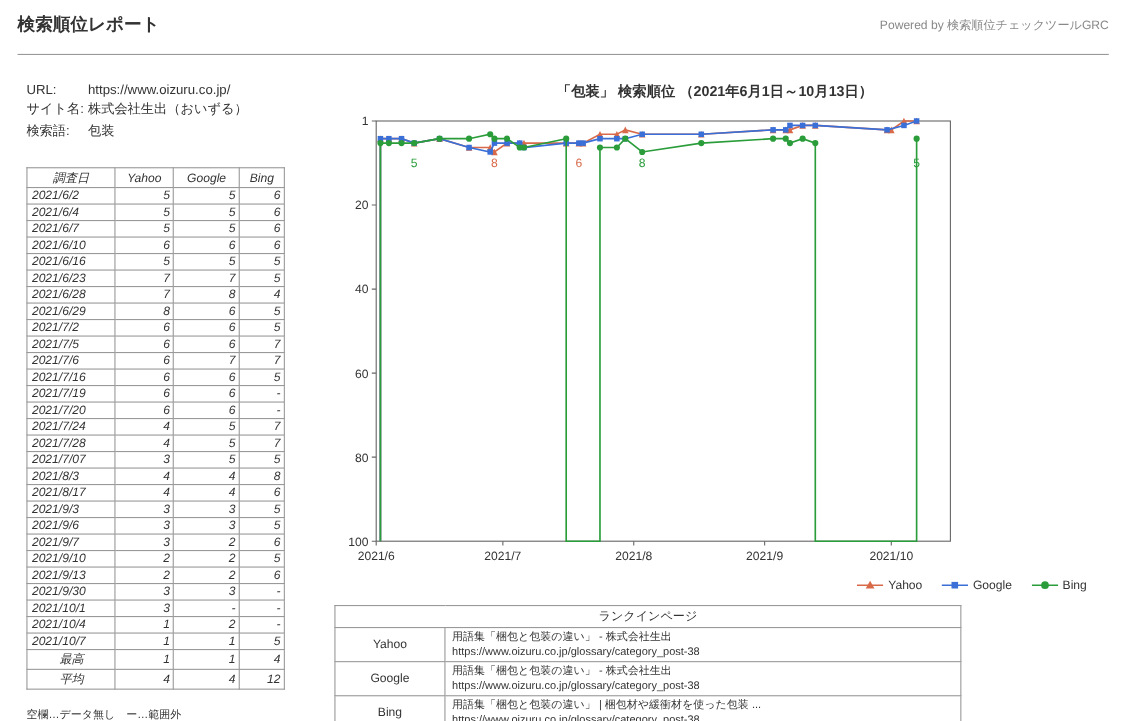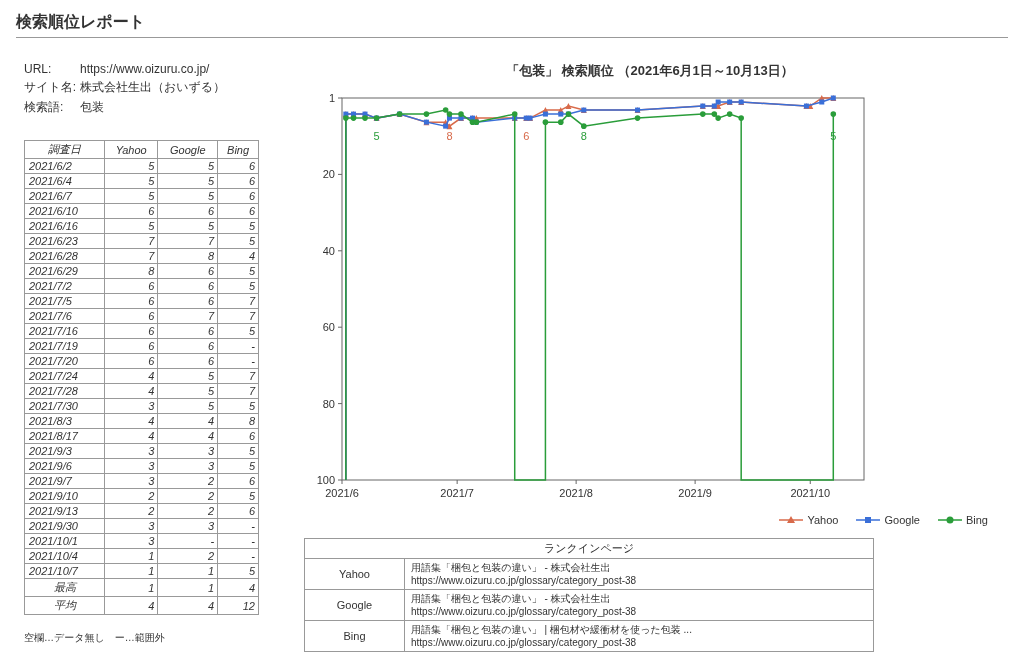--- a/index.html
+++ b/index.html
@@ -8,21 +8,21 @@
   font-size: 12px;
   color: #333;
   background: #fff;
   padding: 12px 16px;
 }
 .header {
   display: flex;
   justify-content: space-between;
   align-items: center;
   border-bottom: 1px solid #999;
-  padding-bottom: 4px;
+  padding-bottom: 16px;
   margin-bottom: 24px;
 }
 .title { font-size: 16px; font-weight: bold; color: #333; }
 .powered { font-size: 11px; color: #888; }
 .main {
   display: flex;
   gap: 28px;
 }
 .left { width: 240px; flex-shrink: 0; margin-left: 8px; }
 .right { flex: 1; }
@@ -85,20 +85,21 @@
 }
 .rank-table th { text-align: center; font-weight: normal; margin-left: 24px; }
 .rank-table td.eng { text-align: center; width: 100px; }
 .rank-table td.desc { font-size: 10px; line-height: 1.3; }
 </style>
 </head>
 <body>
 
 <div class="header">
   <div class="title">検索順位レポート</div>
+  <div class="powered">Powered by 検索順位チェックツールGRC</div>
 </div>
 
 <div class="main">
   <div class="left">
     <div class="info-table">
       <div class="info-row">
         <div class="info-label">URL:</div>
         <div class="info-value">https://www.oizuru.co.jp/</div>
       </div>
       <div class="info-row">
@@ -211,21 +212,21 @@
             <td>5</td>
             <td>7</td>
           </tr>
           <tr>
             <td class="date">2021/7/28</td>
             <td>4</td>
             <td>5</td>
             <td>7</td>
           </tr>
           <tr>
-            <td class="date">2021/7/30</td>
+            <td class="date">2021/7/07</td>
             <td>3</td>
             <td>5</td>
             <td>5</td>
           </tr>
           <tr>
             <td class="date">2021/8/3</td>
             <td>4</td>
             <td>4</td>
             <td>8</td>
           </tr>

